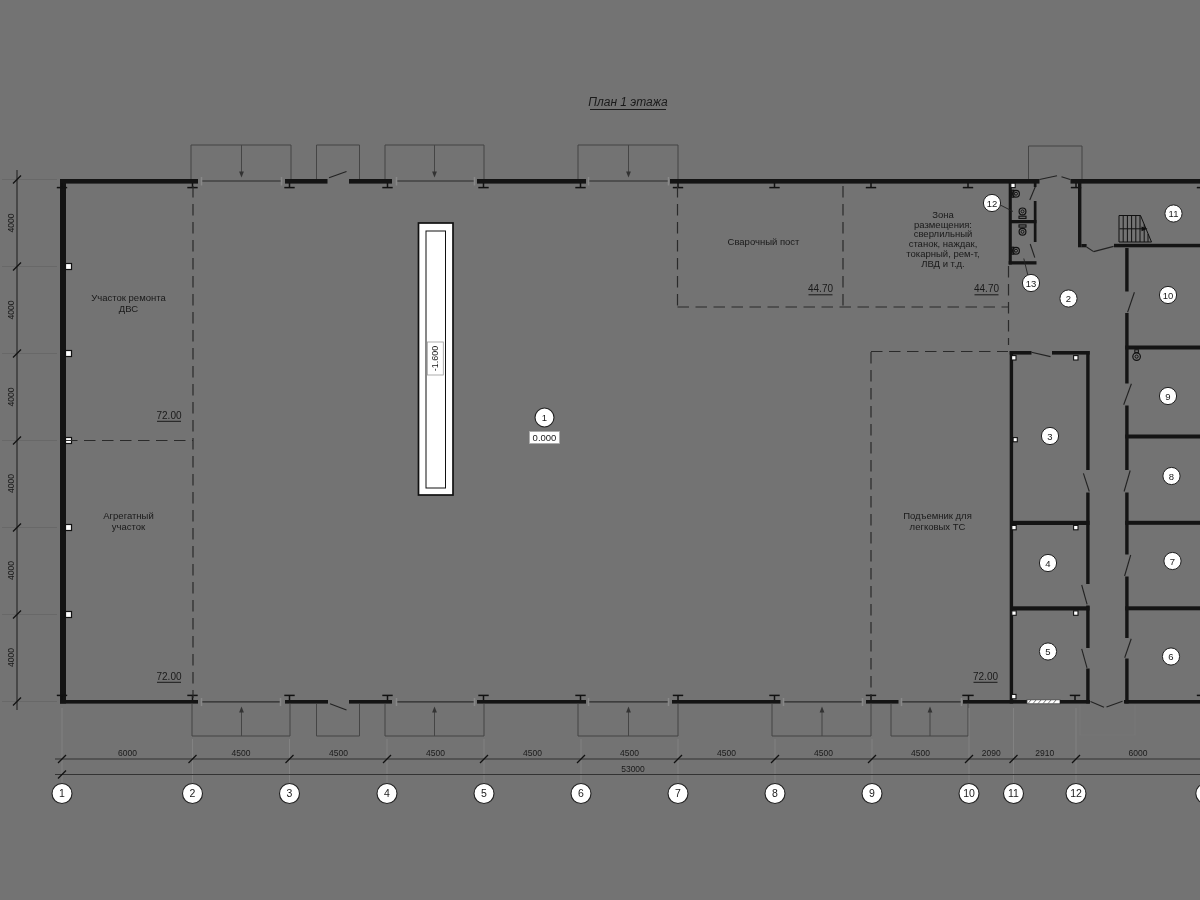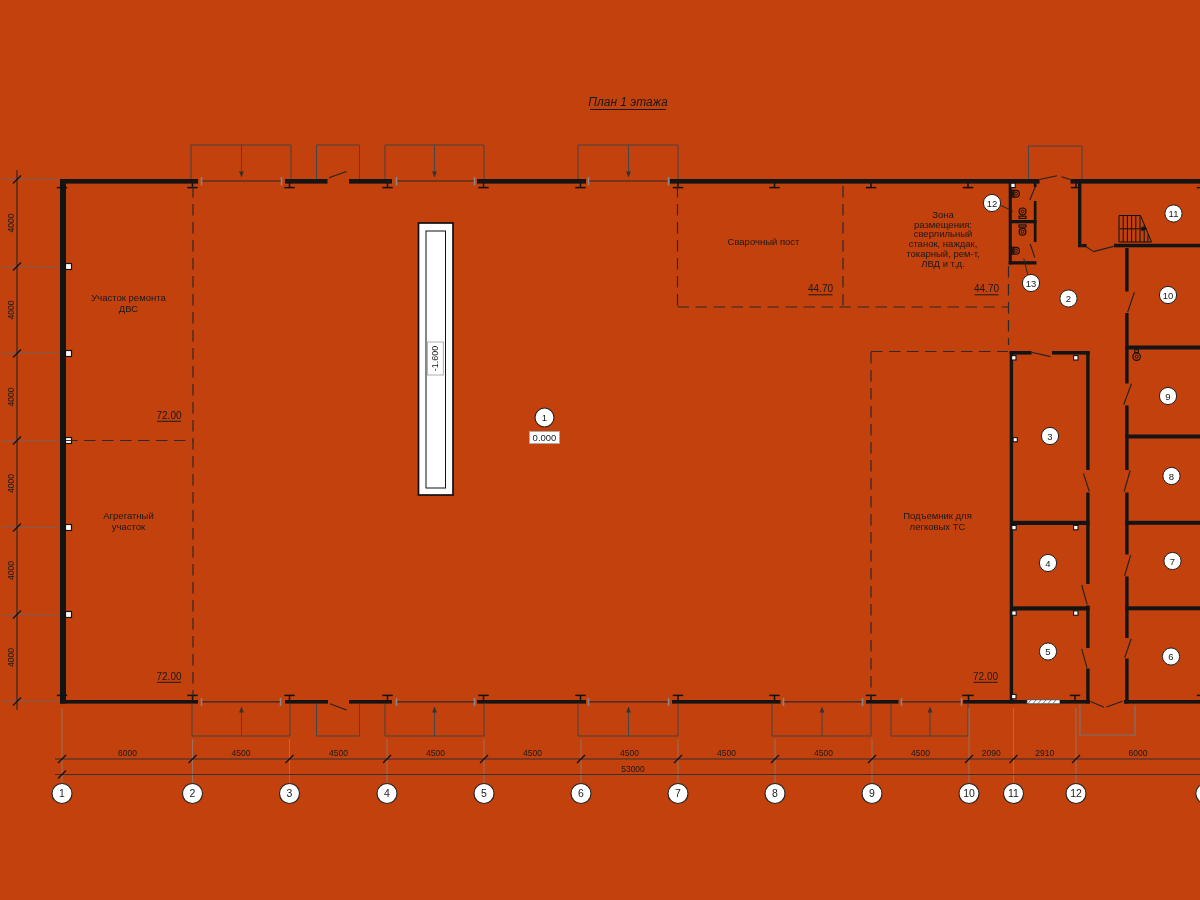--- a/index.html
+++ b/index.html
@@ -1,16 +1,16 @@
 <!DOCTYPE html>
 <html><head>
 <meta charset="utf-8">
 <style>
   html,body{margin:0;padding:0;background:#ffffff;}
-  .wrap{width:1200px;height:900px;position:relative;background:#c2410c;overflow:hidden;}
+  .wrap{width:1200px;height:900px;position:relative;background:#737373;overflow:hidden;}
   svg{display:block;}
   text{font-family:"Liberation Sans", sans-serif;fill:#1a1a1a;}
   .lbl{font-size:9.5px;}
   .dim{font-size:8.5px;}
   .num{font-size:9.5px;}
   .bub{font-size:10.5px;}
   .mark{font-size:10px;}
 </style>
 </head>
 <body>

